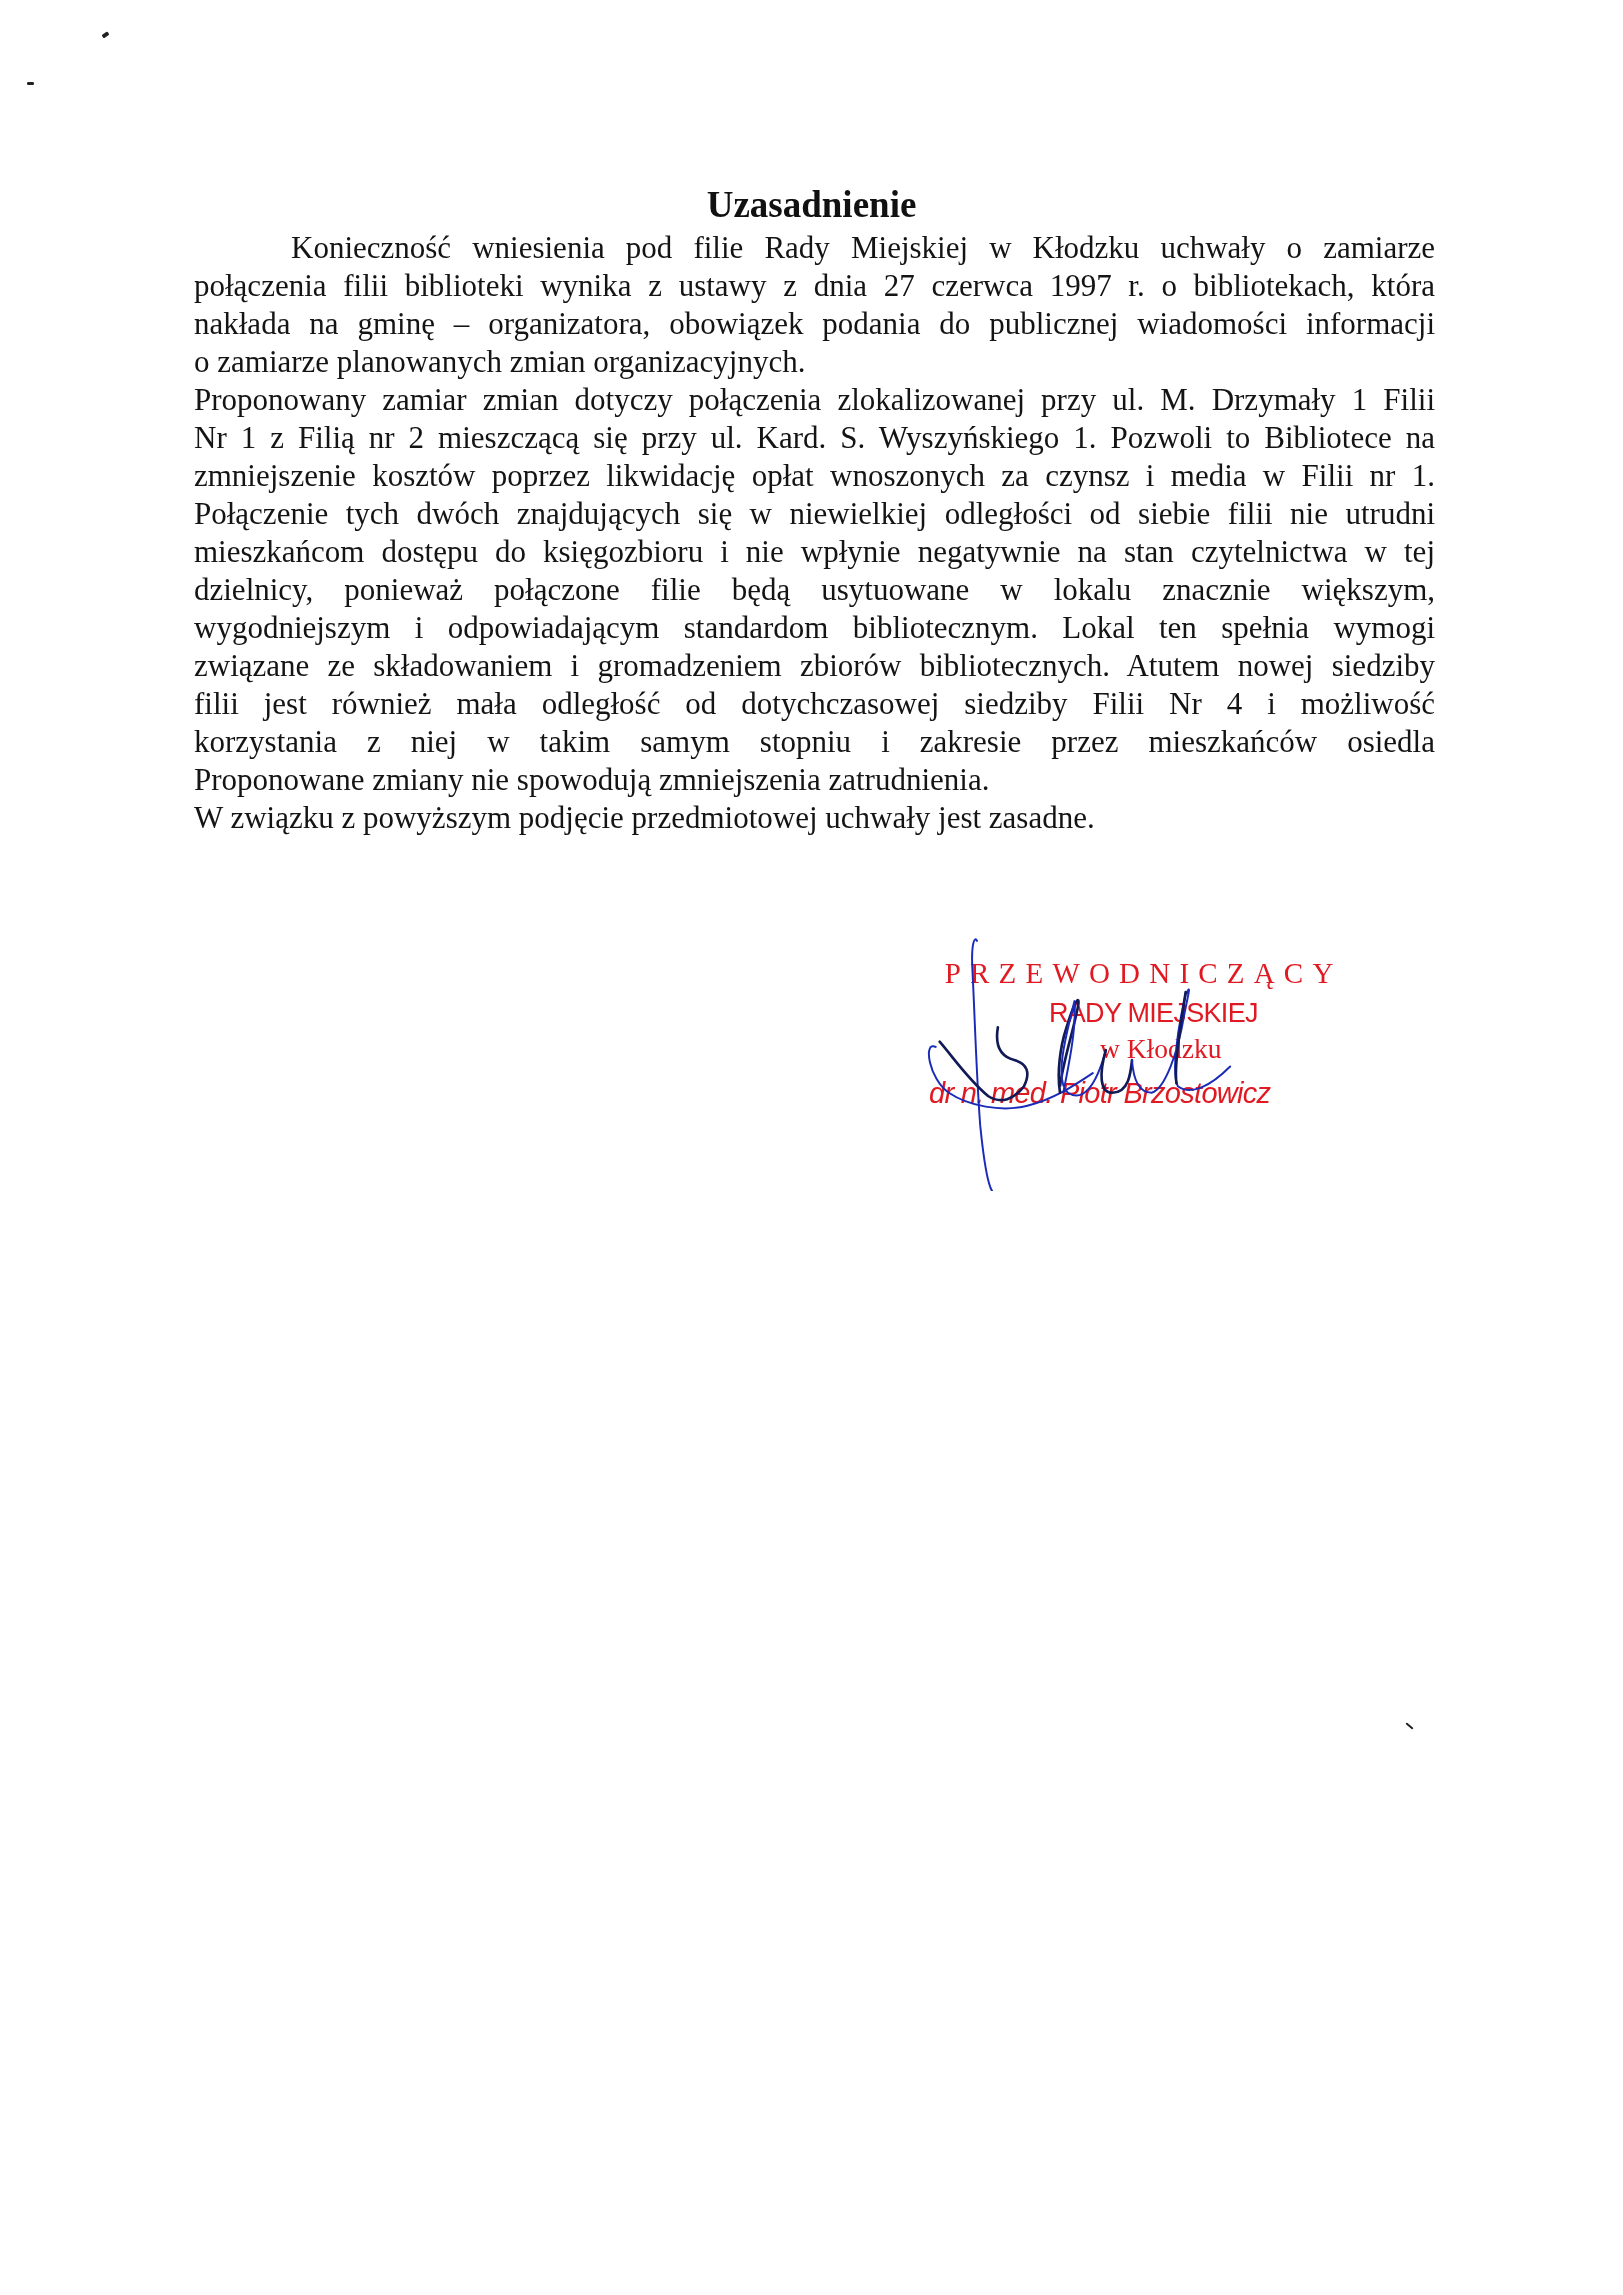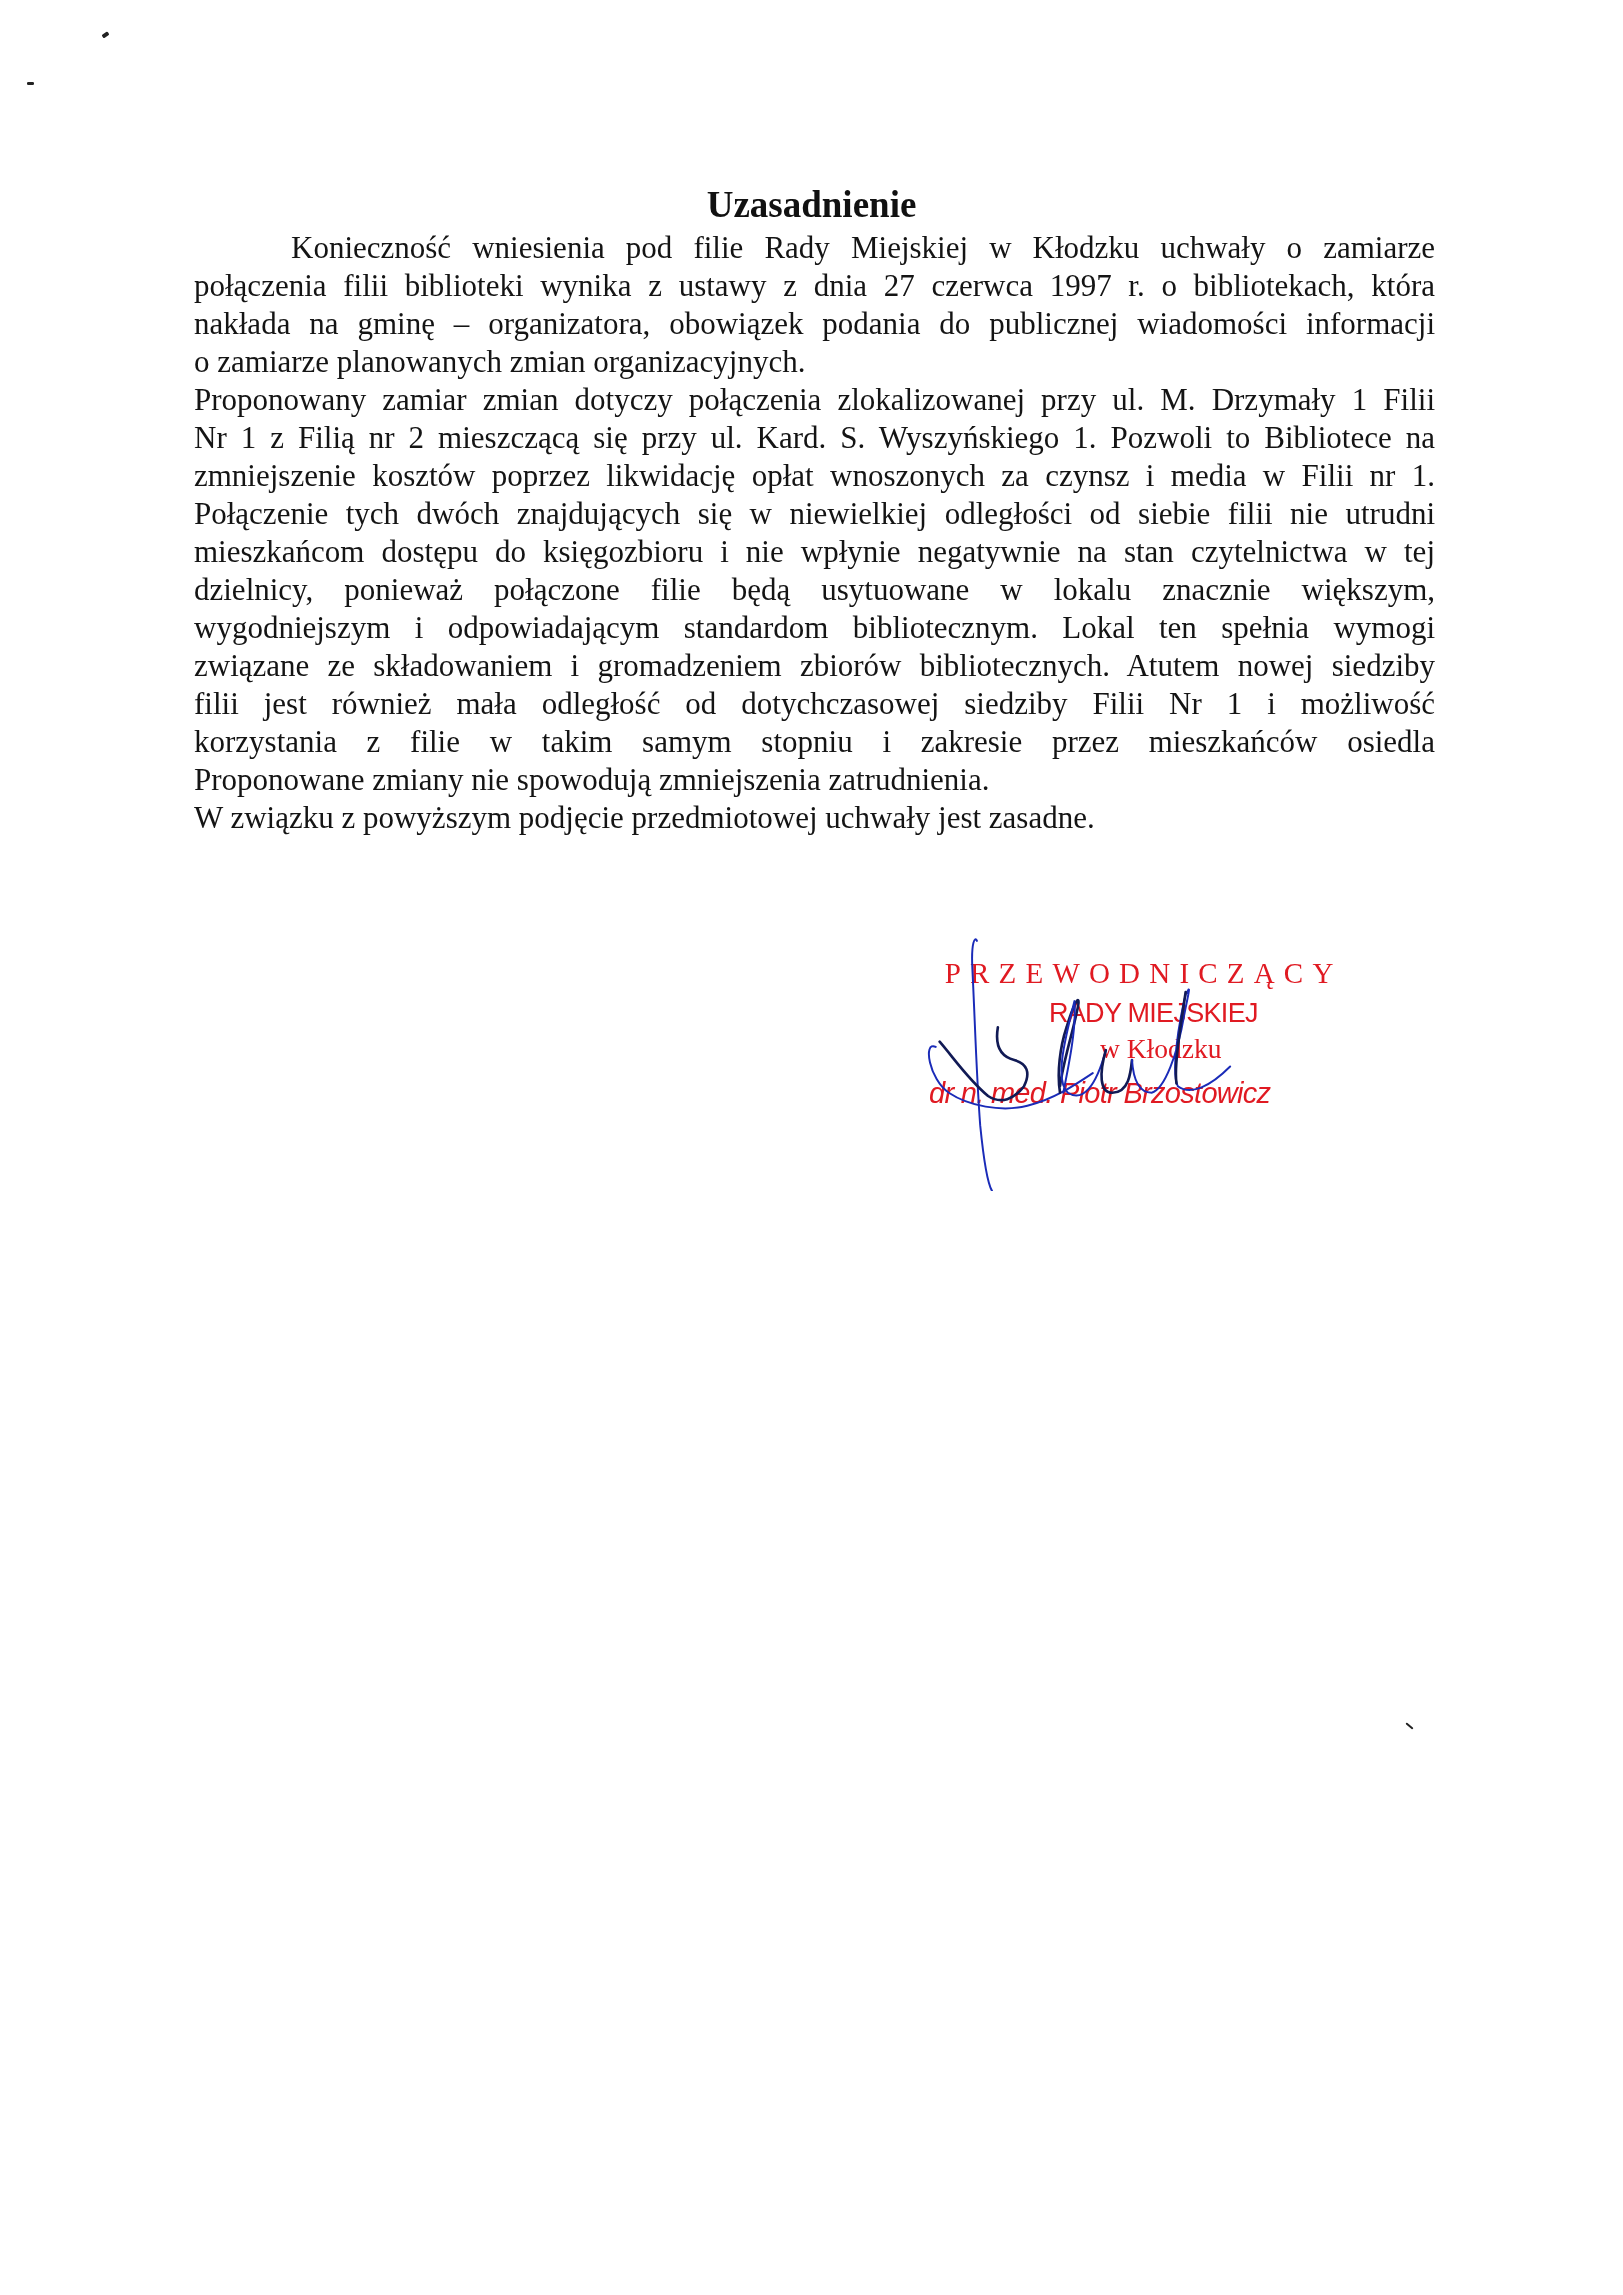--- a/index.html
+++ b/index.html
@@ -65,22 +65,22 @@
     <span class="line justify">nakłada na gminę – organizatora, obowiązek podania do publicznej wiadomości informacji</span>
     <span class="line">o zamiarze planowanych zmian organizacyjnych.</span>
     <span class="line justify">Proponowany zamiar zmian dotyczy połączenia zlokalizowanej przy ul. M. Drzymały 1 Filii</span>
     <span class="line justify">Nr 1 z Filią nr 2 mieszczącą się przy ul. Kard. S. Wyszyńskiego 1. Pozwoli to Bibliotece na</span>
     <span class="line justify">zmniejszenie kosztów poprzez likwidację opłat wnoszonych za czynsz i media w Filii nr 1.</span>
     <span class="line justify">Połączenie tych dwóch znajdujących się w niewielkiej odległości od siebie filii nie utrudni</span>
     <span class="line justify">mieszkańcom dostępu do księgozbioru i nie wpłynie negatywnie na stan czytelnictwa w tej</span>
     <span class="line justify">dzielnicy, ponieważ połączone filie będą usytuowane w lokalu znacznie większym,</span>
     <span class="line justify">wygodniejszym i odpowiadającym standardom bibliotecznym. Lokal ten spełnia wymogi</span>
     <span class="line justify">związane ze składowaniem i gromadzeniem zbiorów bibliotecznych. Atutem nowej siedziby</span>
-    <span class="line justify">filii jest również mała odległość od dotychczasowej siedziby Filii Nr 1 i możliwość</span>
-    <span class="line justify">korzystania z filie w takim samym stopniu i zakresie przez mieszkańców osiedla</span>
+    <span class="line justify">filii jest również mała odległość od dotychczasowej siedziby Filii Nr 4 i możliwość</span>
+    <span class="line justify">korzystania z niej w takim samym stopniu i zakresie przez mieszkańców osiedla</span>
     <span class="line">Proponowane zmiany nie spowodują zmniejszenia zatrudnienia.</span>
     <span class="line">W związku z powyższym podjęcie przedmiotowej uchwały jest zasadne.</span>
   </div>
 
   <div class="stamp" style="color: rgb(224, 26, 34);">
     <div class="stamp-line1">PRZEWODNICZĄCY</div>
     <div class="stamp-line2">RADY MIEJSKIEJ</div>
     <div class="stamp-line3">w Kłodzku</div>
     <div class="stamp-line4">dr n. med. Piotr Brzostowicz</div>
   </div>

